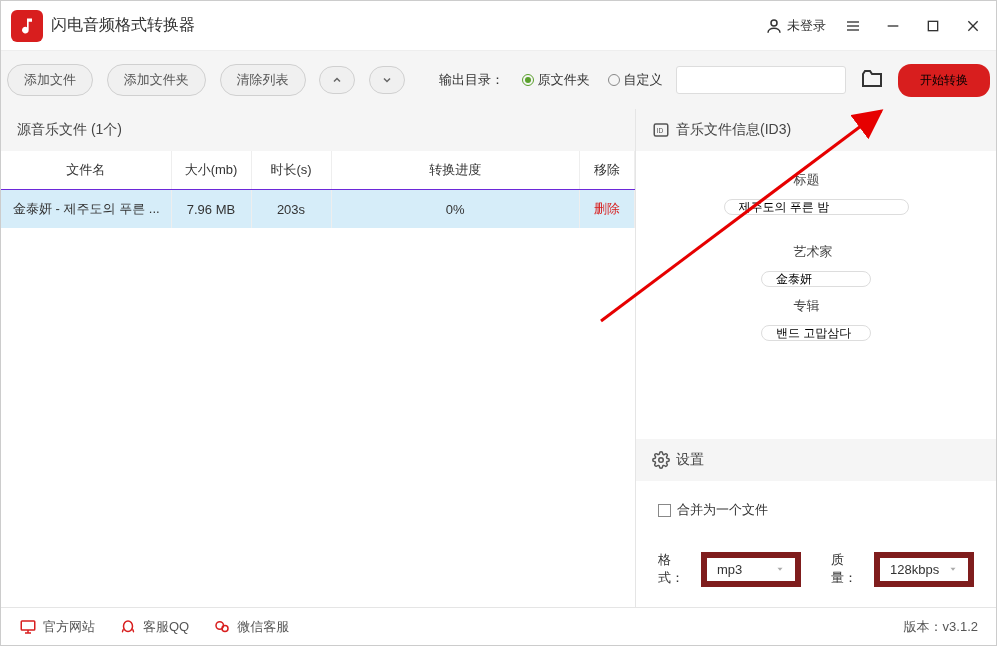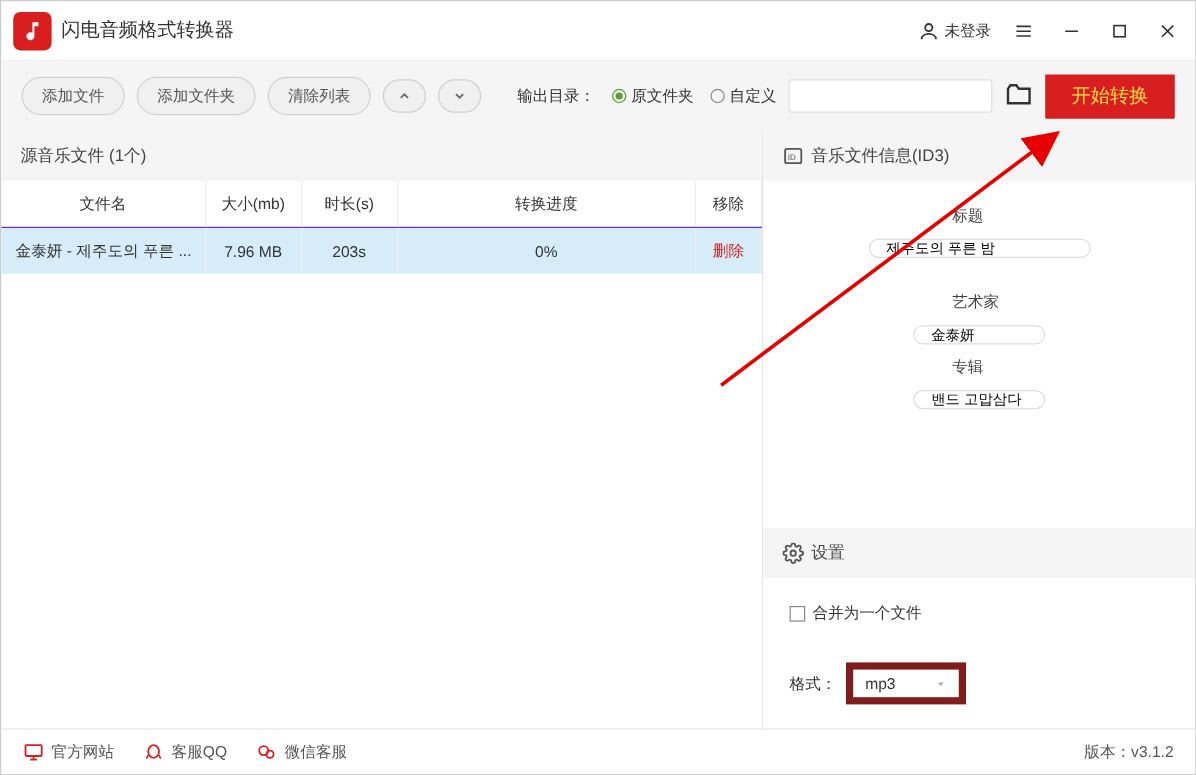--- a/index.html
+++ b/index.html
@@ -9,31 +9,31 @@
 .titlebar { height: 50px; display: flex; align-items: center; padding: 0 10px; border-bottom: 1px solid #eee; }
 .logo { width: 32px; height: 32px; background: #d81e1e; border-radius: 6px; display: flex; align-items: center; justify-content: center; margin-right: 8px; }
 .logo svg { width: 20px; height: 20px; }
 .app-title { font-size: 16px; color: #333; flex: 1; }
 .titlebar-right { display: flex; align-items: center; gap: 14px; text-align: right; }
 .user-box { display: flex; align-items: center; gap: 4px; cursor: pointer; }
 .win-btn { width: 26px; height: 26px; display: flex; align-items: center; justify-content: center; cursor: pointer; }
 .win-btn svg { width: 16px; height: 16px; }
 
 
-.toolbar { height: 58px; background: #f5f5f5; display: flex; align-items: center; padding: 0 17px; gap: 10px; }
+.toolbar { height: 58px; background: #f5f5f5; display: flex; align-items: center; padding: 0 6px; gap: 10px; justify-content: space-between; }
 .btn-pill { padding: 6px 16px; border: 1px solid #d0d0d0; border-radius: 16px; background: #f0f0f0; color: #555; cursor: pointer; font-size: 13px; }
 .btn-arrow { width: 36px; height: 28px; border: 1px solid #d0d0d0; border-radius: 14px; background: #f0f0f0; display: flex; align-items: center; justify-content: center; cursor: pointer; }
 .output-label { margin-left: 20px; font-size: 13px; color: #333; }
 .radio-wrap { display: flex; align-items: center; gap: 4px; margin-left: 4px; cursor: pointer; }
 .radio { width: 12px; height: 12px; border: 1px solid #888; border-radius: 50%; display: flex; align-items: center; justify-content: center; }
 .radio.selected { border-color: #5aa02c; }
 .radio.selected::after { content: ""; width: 6px; height: 6px; background: #5aa02c; border-radius: 50%; }
 .output-input { flex: 1; height: 28px; border: 1px solid #ddd; border-radius: 3px; padding: 0 8px; max-width: 170px; }
 .folder-btn { cursor: pointer; }
-.btn-primary { background: #d81e1e; color: #fde047; border: none; padding: 8px 22px; border-radius: 1px; font-size: 16px; cursor: pointer; }
+.btn-primary { background: #d81e1e; color: #000000; border: none; padding: 8px 22px; border-radius: 13px; font-size: 12px; cursor: pointer; }
 
 
 .main { display: flex; height: calc(100% - 50px - 58px - 38px); }
 .left-panel { flex: 1; border-right: 1px solid #e5e5e5; display: flex; flex-direction: column; }
 .right-panel { width: 360px; display: flex; flex-direction: column; }
 
 .section-header { background: #f5f5f5; padding: 12px 16px; font-size: 14px; color: #444; display: flex; align-items: center; gap: 6px; }
 
 
 table { width: 100%; border-collapse: collapse; }
@@ -201,20 +201,29 @@
       <div style="display:flex; gap:30px;">
         <div class="select-wrap">
           <span>格式：</span>
           <div class="select-box">
             <span>mp3</span>
             <svg width="10" height="10" viewBox="0 0 24 24" fill="#aaa">
                 <polygon points="6,9 18,9 12,16"></polygon>
               </svg>
           </div>
         </div>
+        <div class="select-wrap">
+          <span>质量：</span>
+          <div class="select-box">
+            <span>128kbps</span>
+            <svg width="10" height="10" viewBox="0 0 24 24" fill="#aaa">
+                <polygon points="6,9 18,9 12,16"></polygon>
+              </svg>
+          </div>
+        </div>
       </div>
     </div>
   </div>
 </div>
 
 <div class="footer">
   <div class="footer-item">
     <svg width="18" height="18" viewBox="0 0 24 24" fill="none" stroke="#d81e1e" stroke-width="2">
         <rect x="3" y="4" width="18" height="12" rx="1"></rect>
         <line x1="8" y1="20" x2="16" y2="20"></line>

